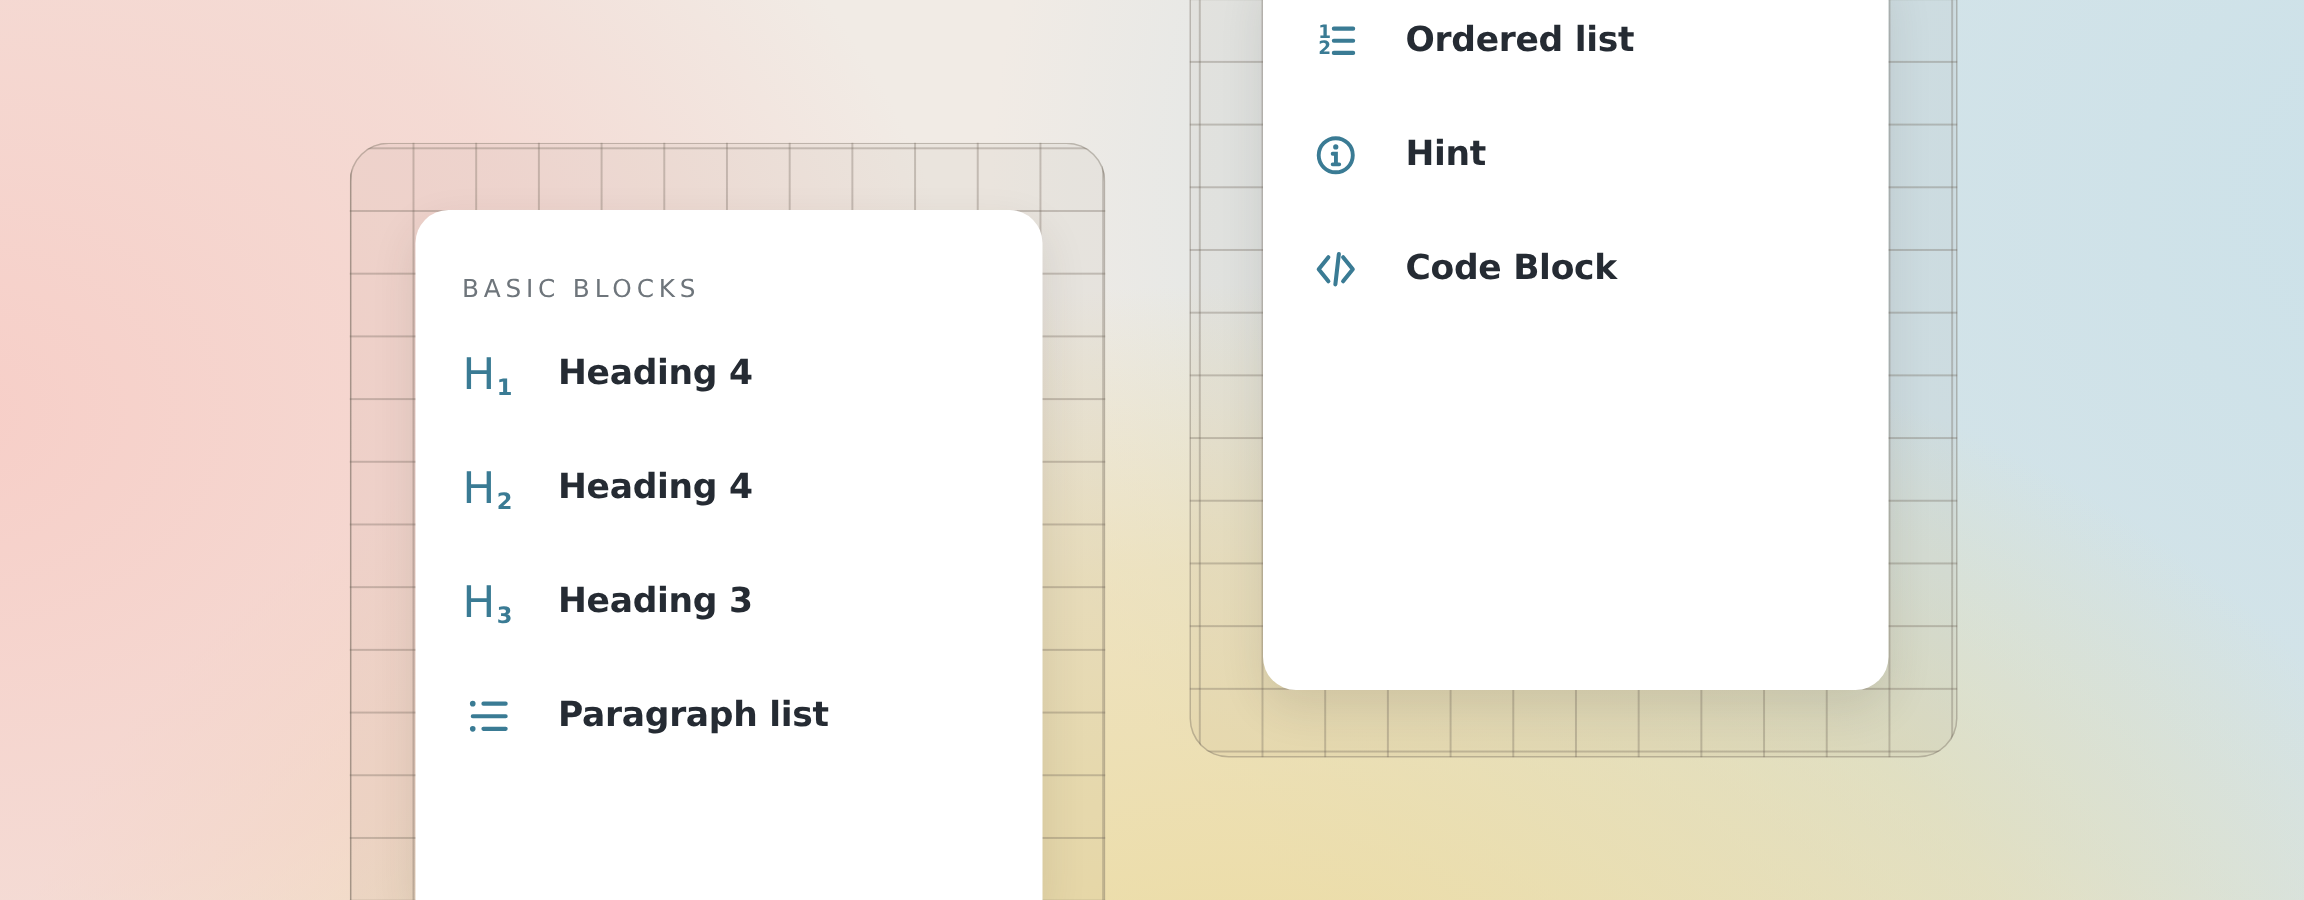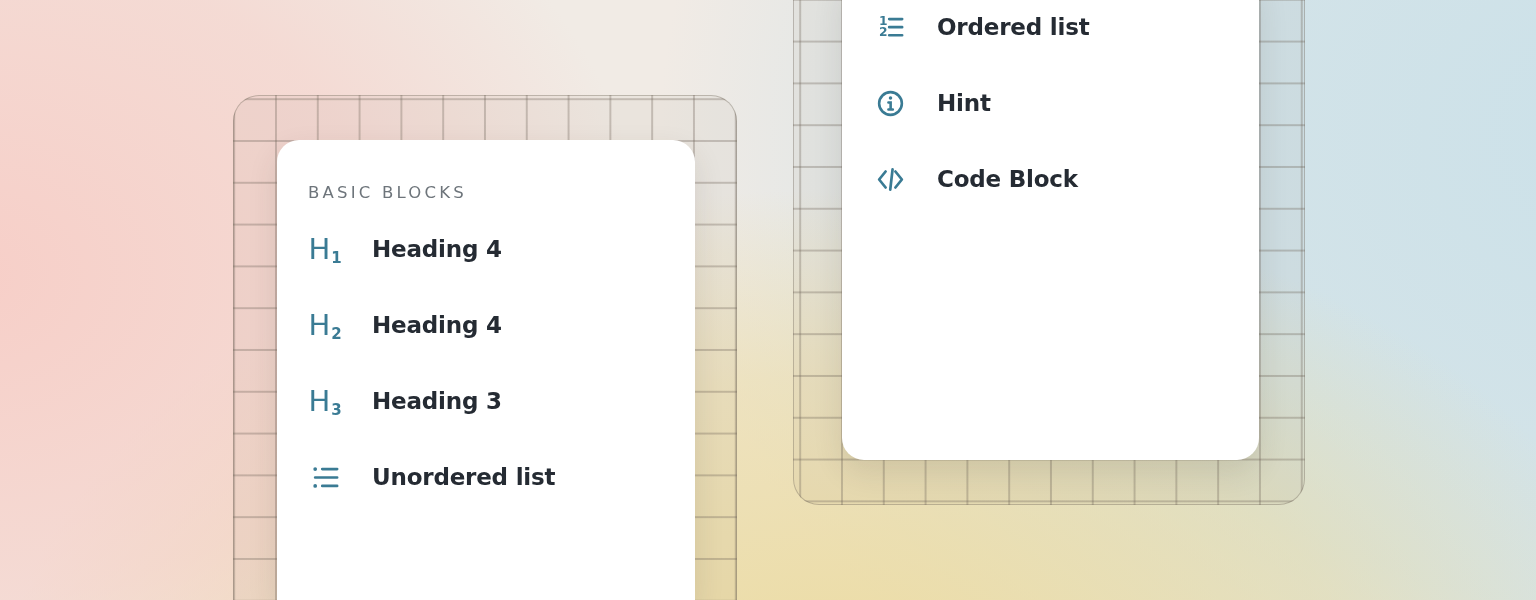--- a/index.html
+++ b/index.html
@@ -110,21 +110,21 @@
     </div>
 
     <div class="menu-item">
       <span class="icon-box">
         <svg width="31" height="31" viewBox="0 0 24 24" fill="none" stroke="currentColor" stroke-width="2.1" stroke-linecap="round">
           <circle cx="4" cy="5.5" r="1.45" fill="currentColor" stroke="none"></circle>
           <circle cx="4" cy="18.5" r="1.45" fill="currentColor" stroke="none"></circle>
           <path d="M9.5 5.5H21M4 12H21M9.5 18.5H21"></path>
         </svg>
       </span>
-      <span class="menu-label">Unordered list</span>
+      <span class="menu-label">Paragraph list</span>
     </div>
   </div>
 </div>
 
 <div class="card card-right">
   <div class="card-inner-right">
 
     <div class="menu-item">
       <span class="icon-box">
         <svg width="31" height="31" viewBox="0 0 24 24" fill="none" stroke="currentColor" stroke-width="2.1" stroke-linecap="round">

